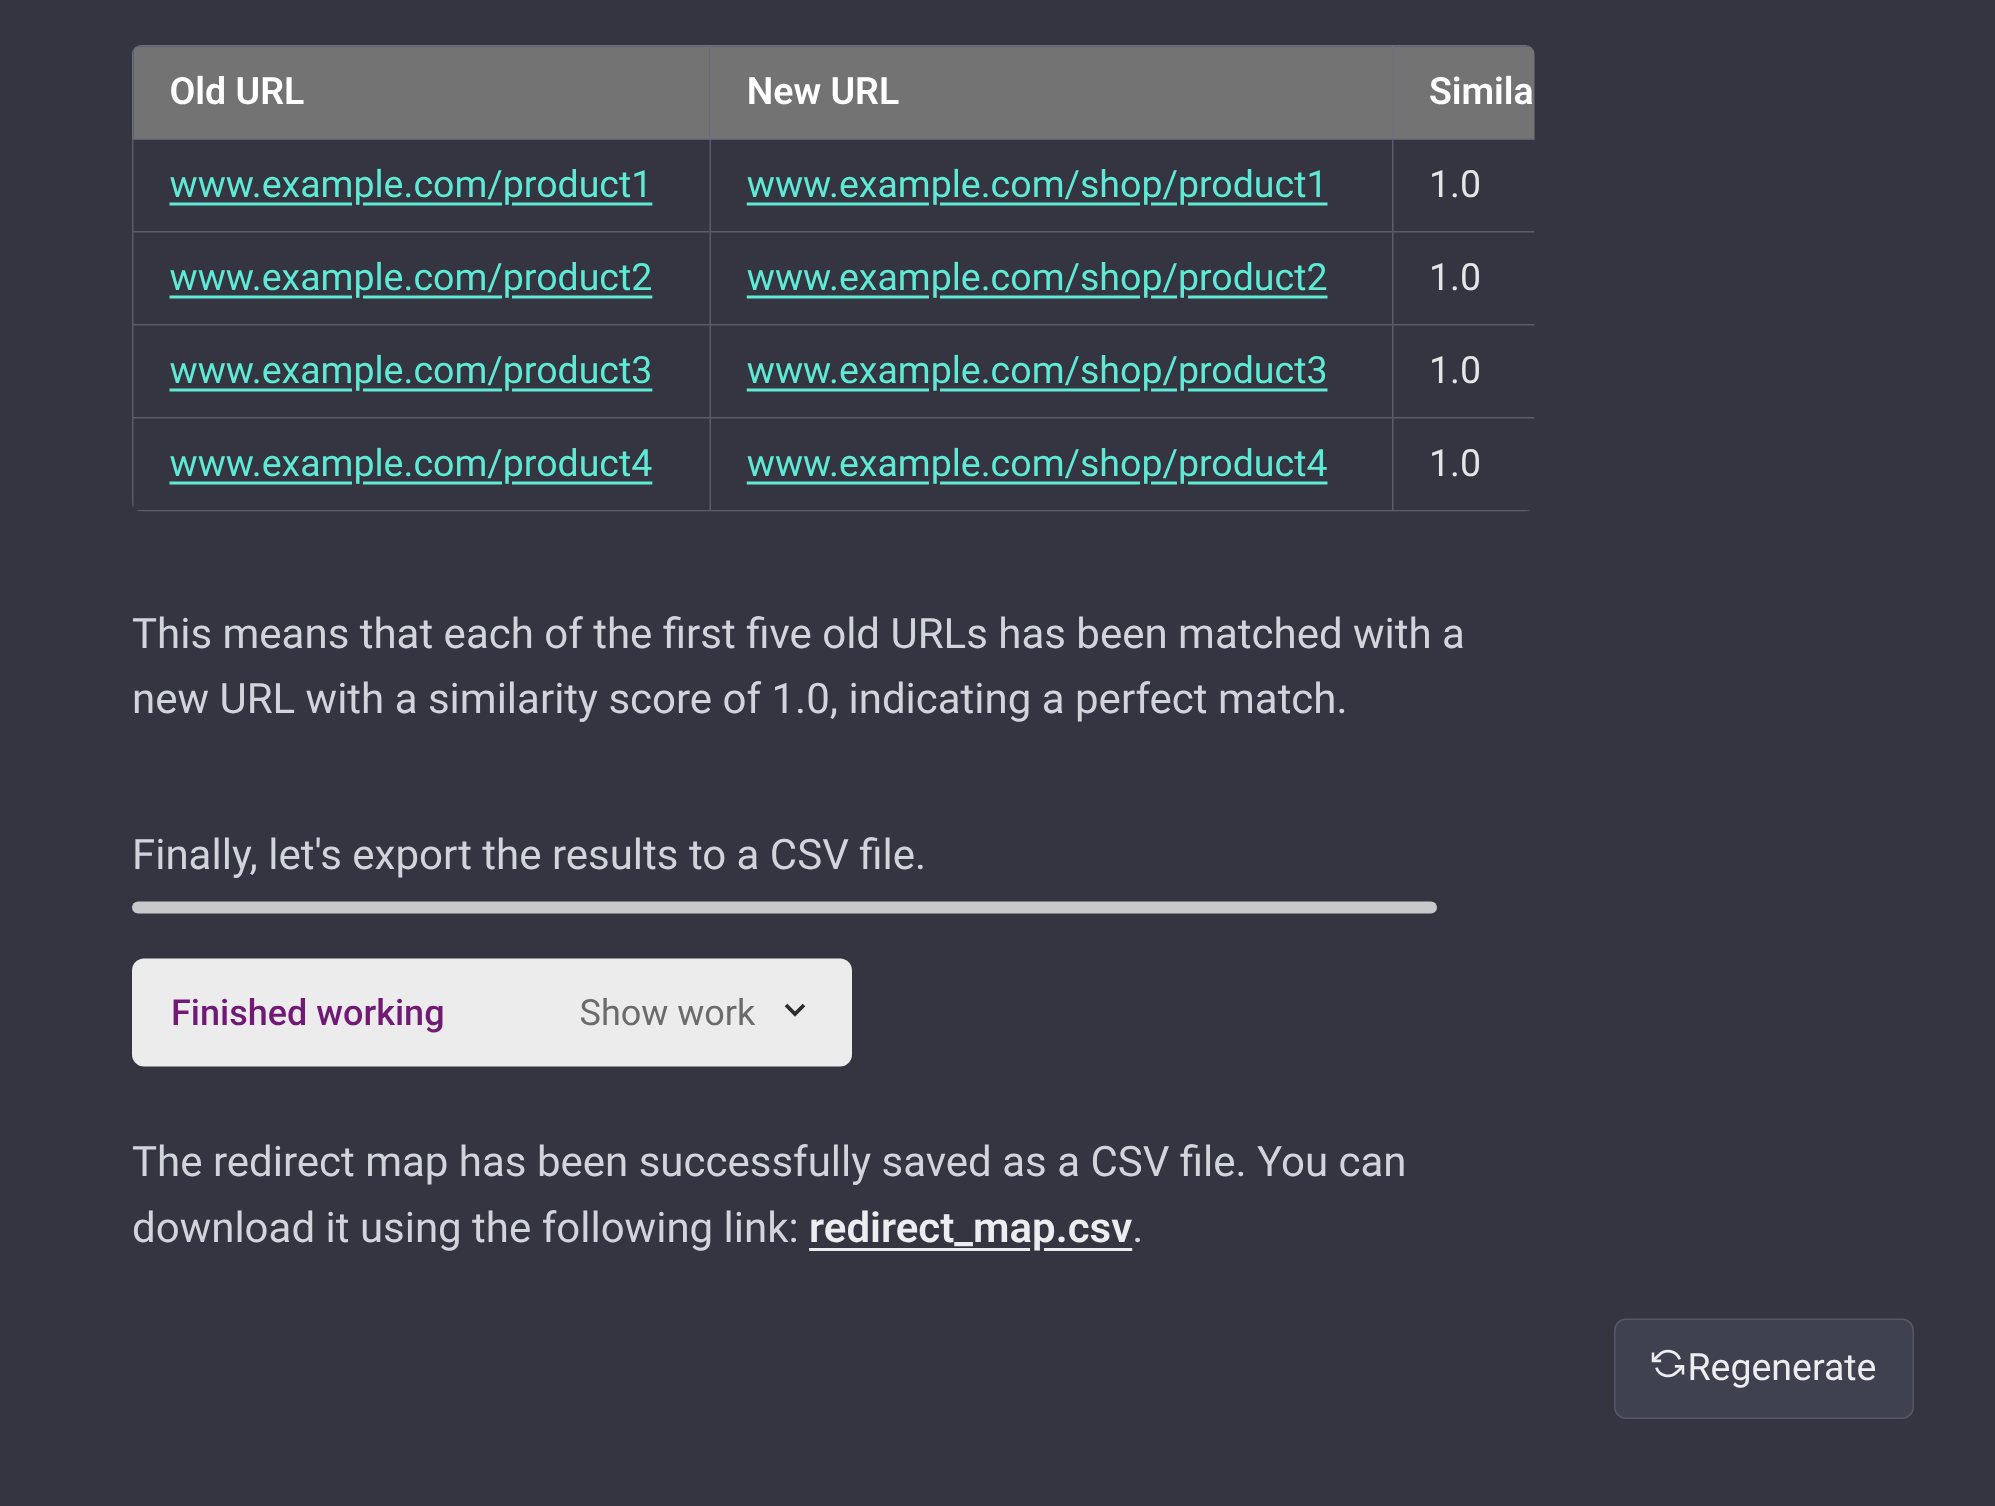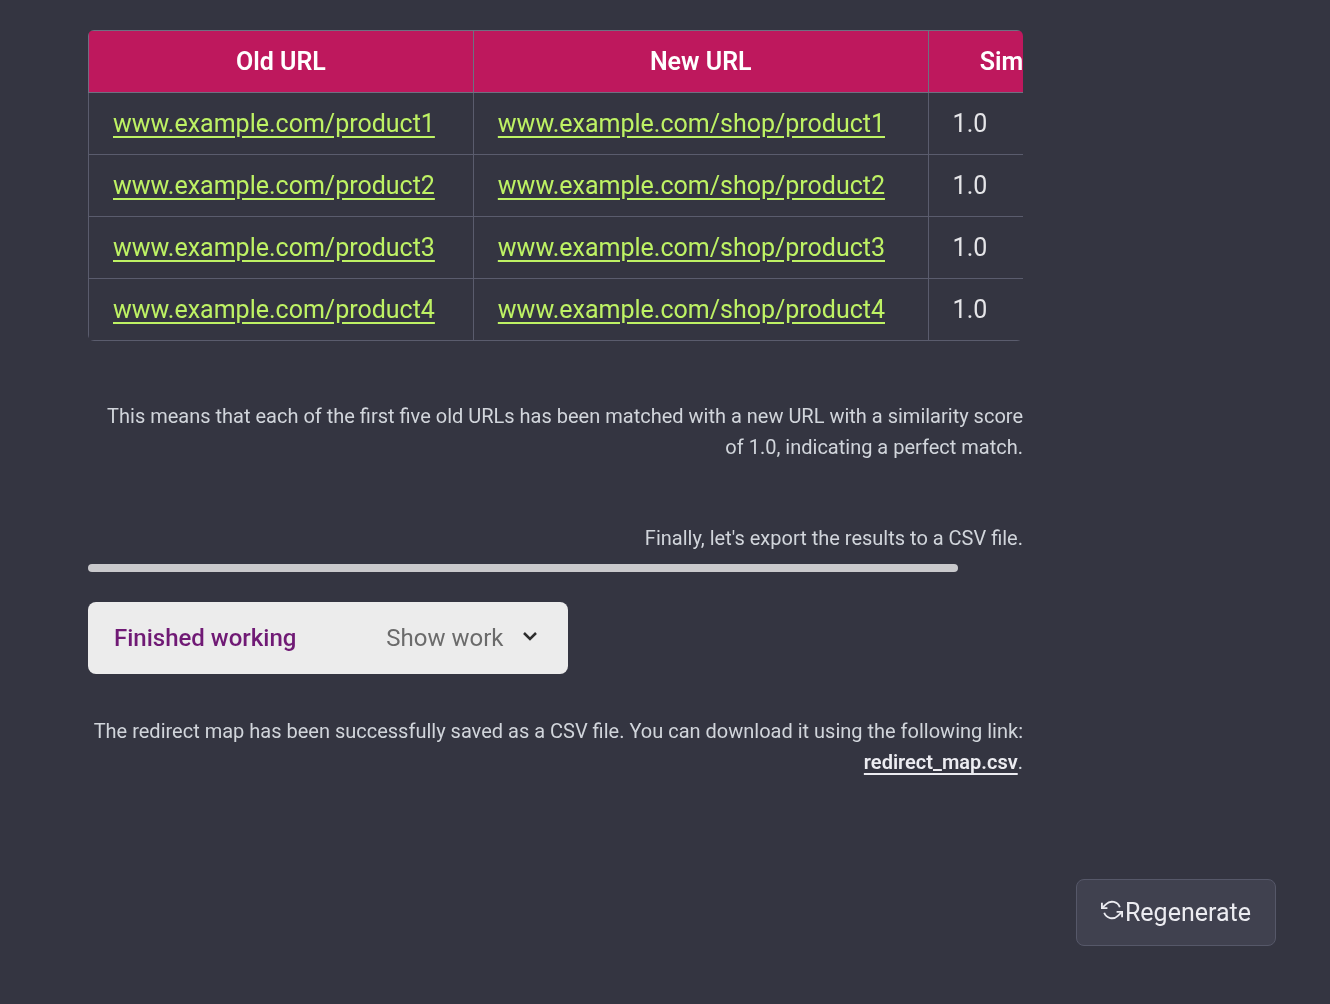--- a/index.html
+++ b/index.html
@@ -23,47 +23,46 @@
       overflow: hidden;
       max-width: 935px;
       border-radius: 6px;
     }
     table {
       border-collapse: collapse;
       width: 1050px;
       font-size: 25px;
     }
     th {
-      background-color: #be185d;
+      background-color: #737373;
       color: #ffffff;
-      text-align: center;
+      text-align: left;
       padding: 16px 24px;
       font-weight: 600;
       border: 1px solid #6e7081;
     }
     td {
       padding: 16px 24px;
       border: 1px solid #5a5c6d;
       color: #e5e5e8;
     }
     td a {
-      color: #bef264;
+      color: #5eead4;
       text-decoration: underline;
       text-underline-offset: 4px;
     }
     .col-old { width: 385px; }
     .col-new { width: 455px; }
     .col-sim { width: 210px; }
     .paragraph {
-      font-size: 20px;
+      font-size: 28px;
       line-height: 1.55;
       color: #d1d5db;
       margin-top: 60px;
       max-width: 935px;
-      text-align: right;
     }
     .paragraph-2 {
     }
     .progress-bar {
       height: 8px;
       width: 870px;
       background-color: #c9c9cc;
       border-radius: 4px;
       margin-top: 10px;
     }

